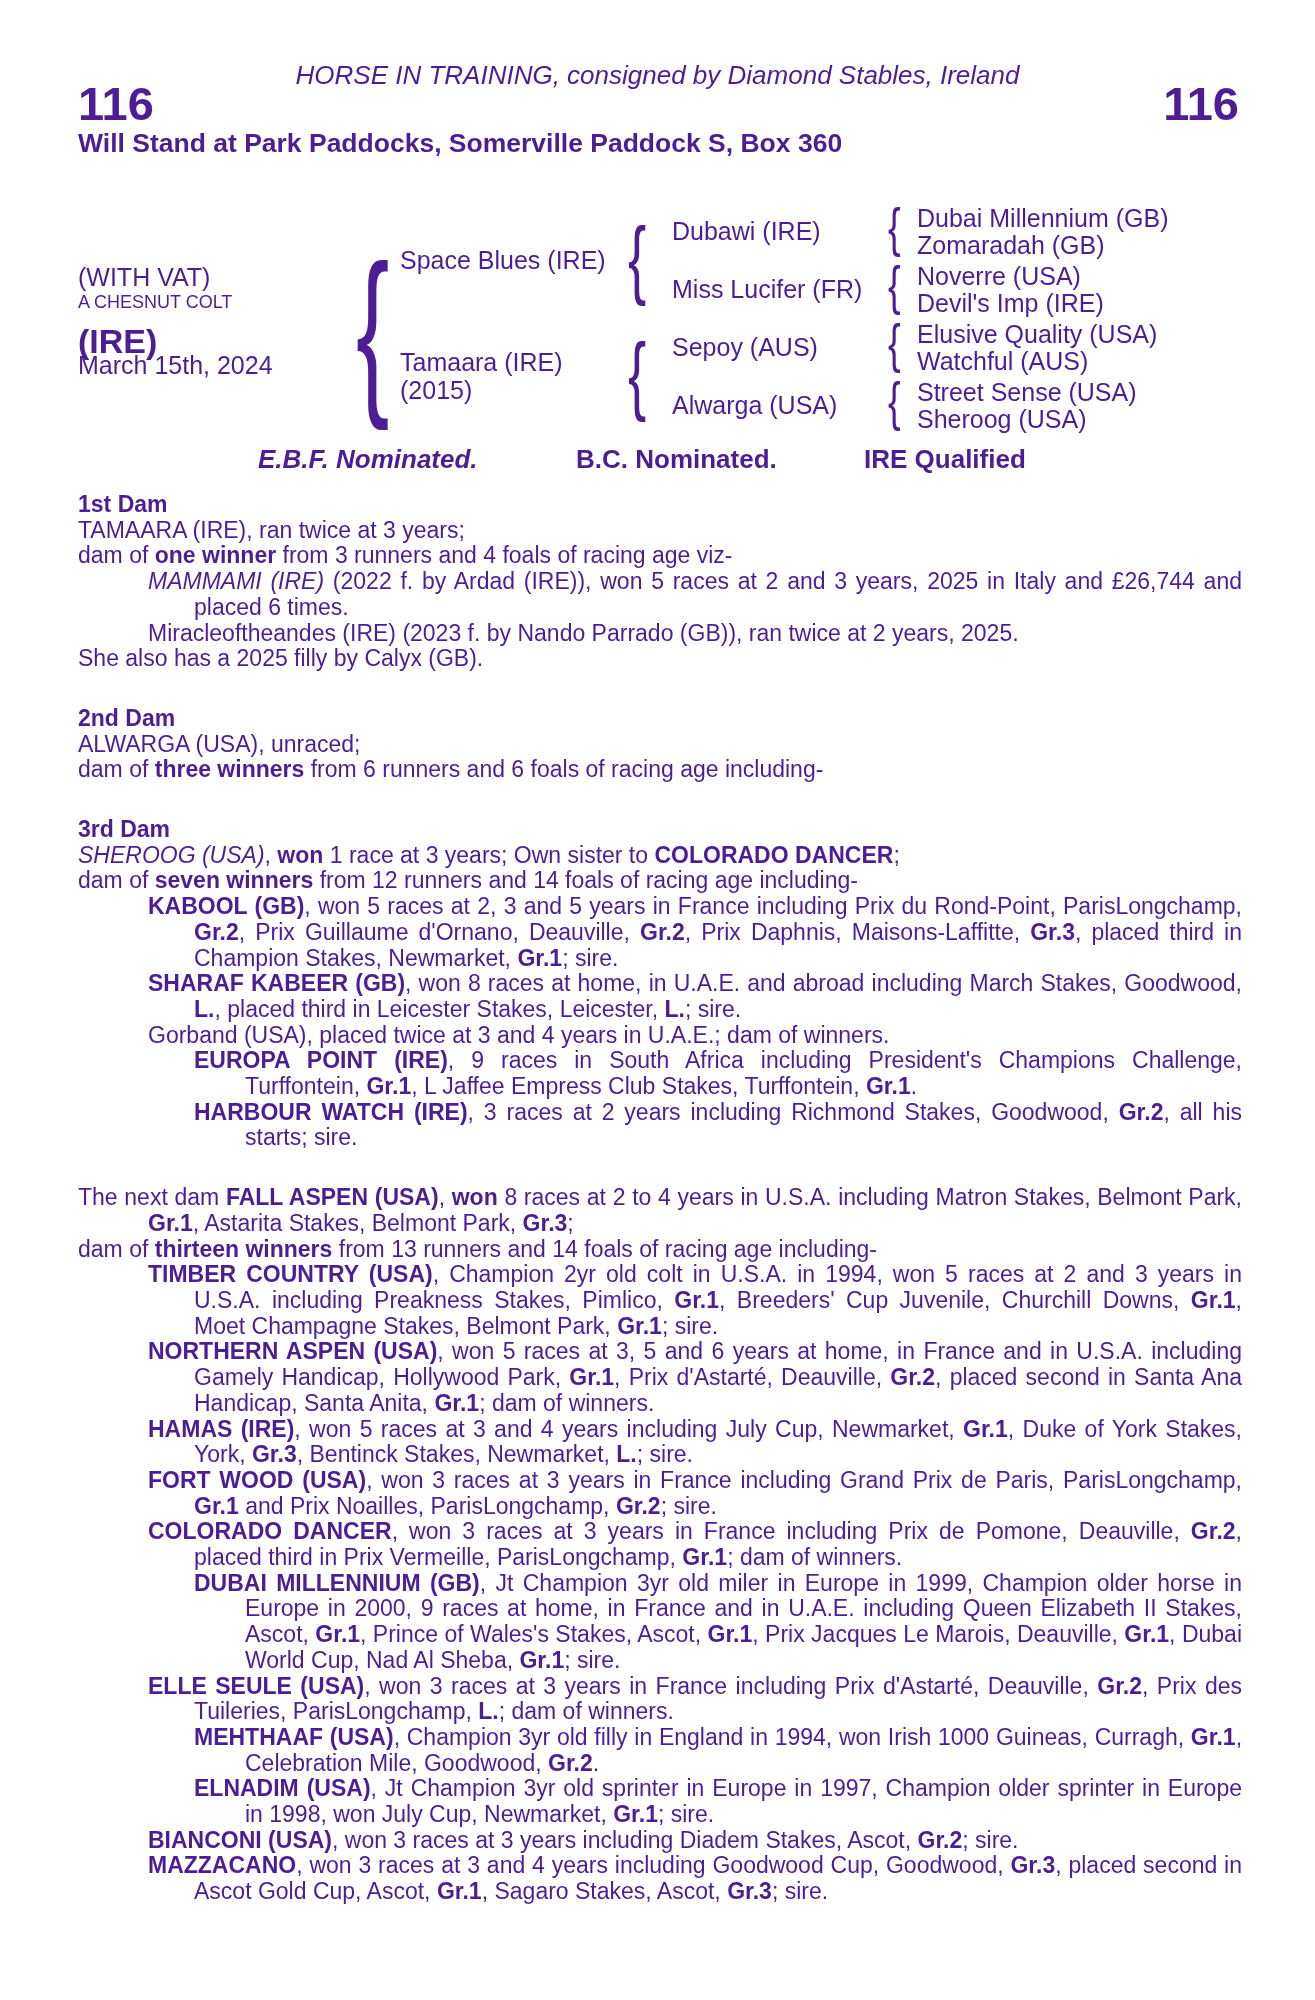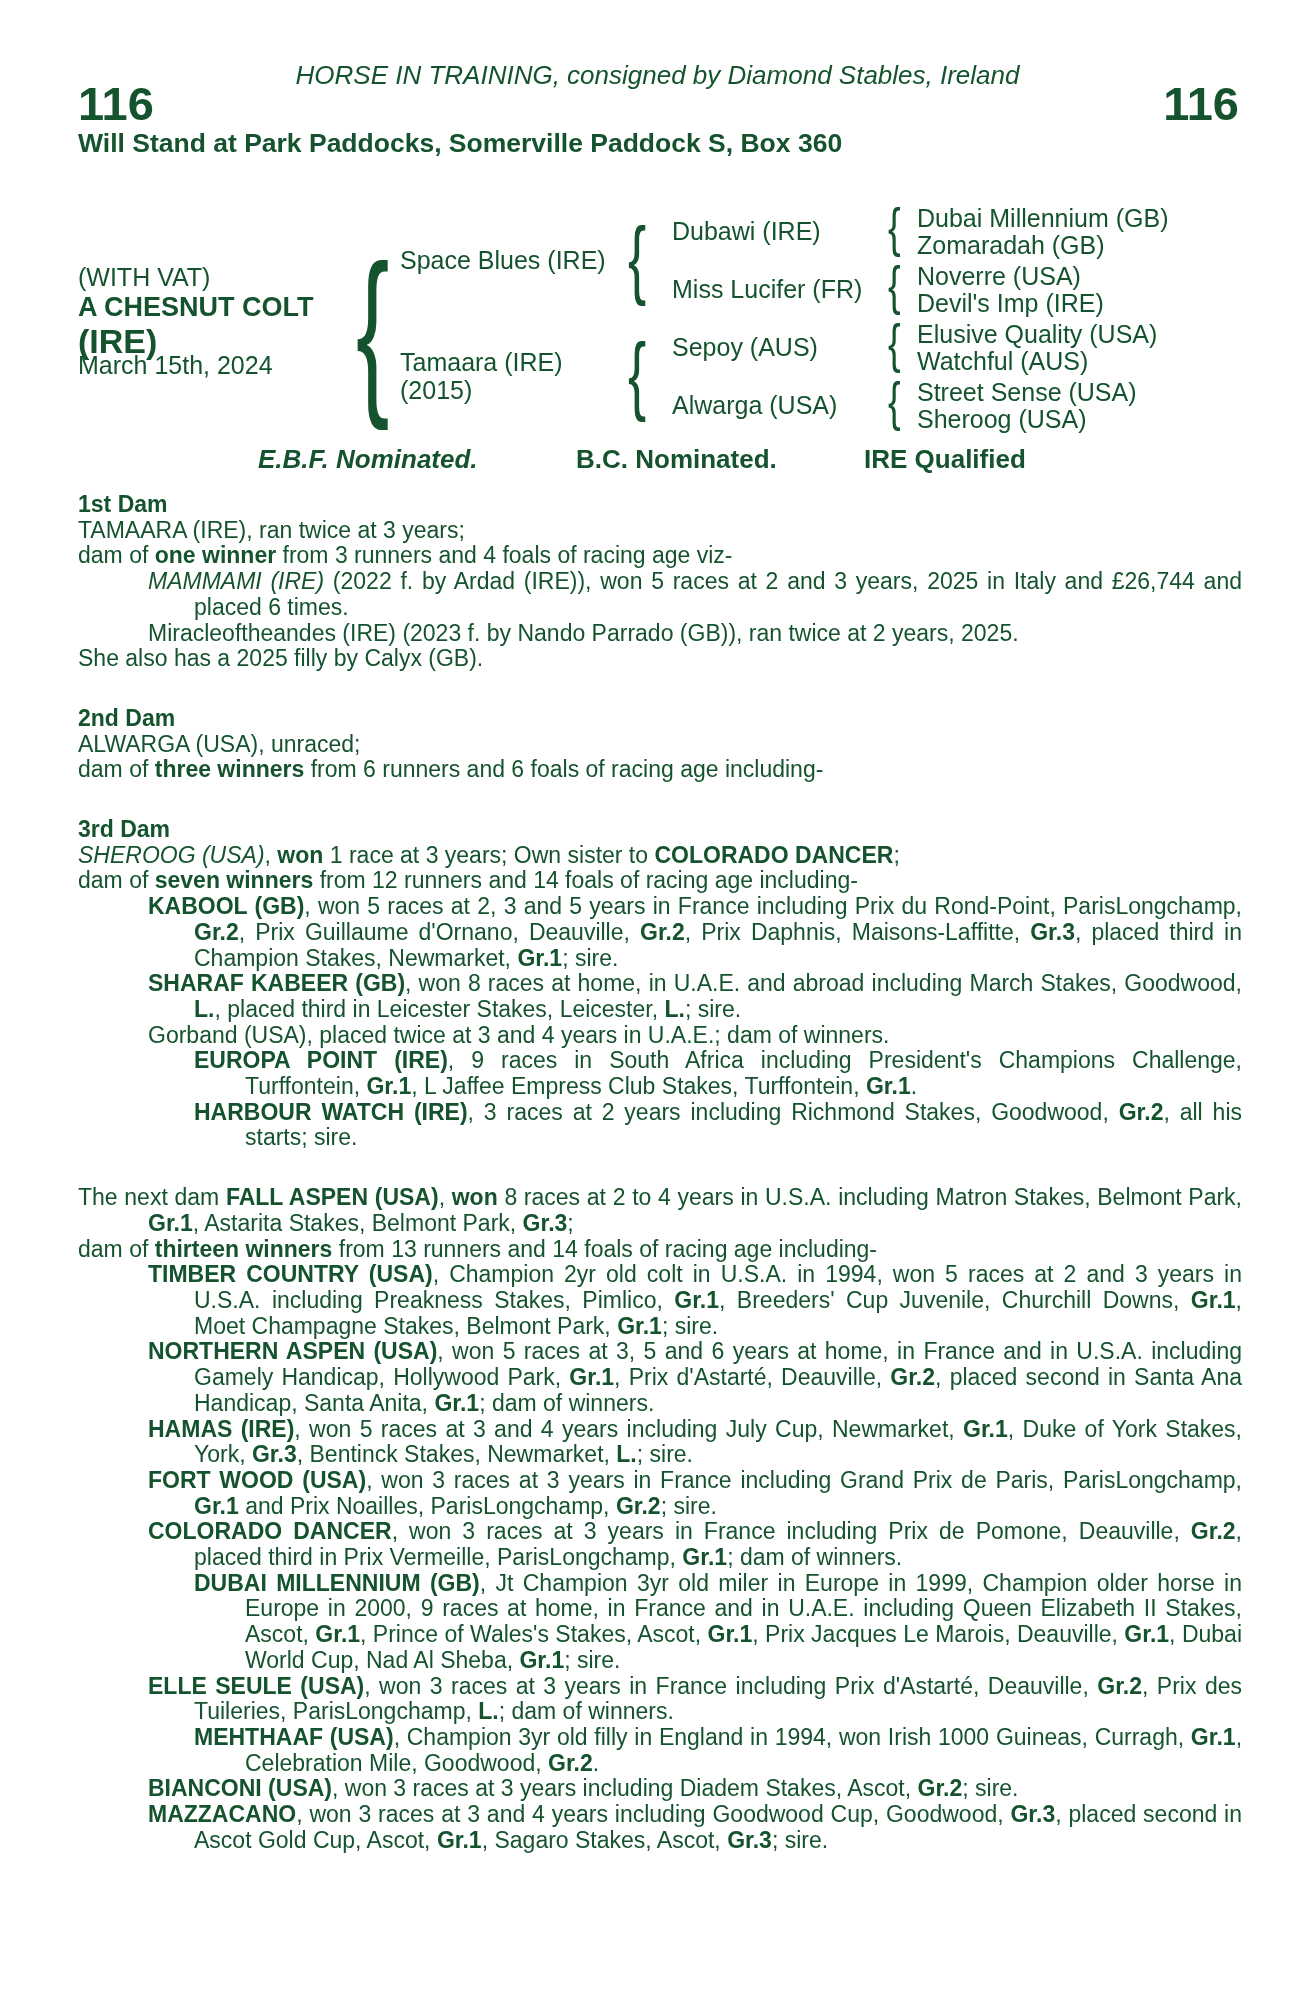--- a/index.html
+++ b/index.html
@@ -1,29 +1,29 @@
 <!DOCTYPE html>
 <html><head>
 <meta charset="utf-8">
 <style>
   * { margin:0; padding:0; box-sizing:border-box; }
   html,body { background:#ffffff; }
   body { width:1315px; height:2000px; overflow:hidden; }
   .page { position:relative; width:1315px; height:2000px; background:#fff;
-          font-family:"Liberation Sans", sans-serif; color:#14532d; }
+          font-family:"Liberation Sans", sans-serif; color:#4c1d95; }
 
   .header-title { position:absolute; top:60px; left:0; width:100%; text-align:center;
                   font-style:italic; font-size:26px; }
   .lot-left  { position:absolute; top:76px; left:78px;  font-size:47px; font-weight:bold; }
   .lot-right { position:absolute; top:76px; right:76px; font-size:47px; font-weight:bold; }
   .stand { position:absolute; top:128px; left:78px; font-size:26.5px; font-weight:bold; }
 
   .ped { position:absolute; font-size:25px; white-space:nowrap; }
   .with-vat   { top:263px; left:78px; }
-  .colt-name  { top:292px; left:78px; font-weight:bold; font-size:27px; }
+  .colt-name  { top:292px; left:78px; font-weight:normal; font-size:18px; }
   .colt-suffix{ top:322px; left:78px; font-weight:bold; font-size:34px; }
   .foal-date  { top:351px; left:78px; }
   .sire { top:246px; left:400px; }
   .dam1 { top:348px; left:400px; }
   .dam2 { top:376px; left:400px; }
   .gs1 { top:217px; left:672px; }
   .gs2 { top:275px; left:672px; }
   .gs3 { top:333px; left:672px; }
   .gs4 { top:391px; left:672px; }
   .gg1 { top:204px; left:917px; }
@@ -130,18 +130,19 @@
         <p class="para hang1"><span>The next dam </span><span class="b">FALL ASPEN (USA)</span><span>, </span><span class="b">won</span><span> 8 races at 2 to 4 years in U.S.A. including Matron Stakes, Belmont Park, </span><span class="b">Gr.1</span><span>, Astarita Stakes, Belmont Park, </span><span class="b">Gr.3</span><span>;</span></p>
         <p class="para flush"><span>dam of </span><span class="b">thirteen winners</span><span> from 13 runners and 14 foals of racing age including-</span></p>
         <p class="para entry1"><span class="b">TIMBER COUNTRY (USA)</span><span>, Champion 2yr old colt in U.S.A. in 1994, won 5 races at 2 and 3 years in U.S.A. including Preakness Stakes, Pimlico, </span><span class="b">Gr.1</span><span>, Breeders' Cup Juvenile, Churchill Downs, </span><span class="b">Gr.1</span><span>, Moet Champagne Stakes, Belmont Park, </span><span class="b">Gr.1</span><span>; sire.</span></p>
         <p class="para entry1"><span class="b">NORTHERN ASPEN (USA)</span><span>, won 5 races at 3, 5 and 6 years at home, in France and in U.S.A. including Gamely Handicap, Hollywood Park, </span><span class="b">Gr.1</span><span>, Prix d'Astarté, Deauville, </span><span class="b">Gr.2</span><span>, placed second in Santa Ana Handicap, Santa Anita, </span><span class="b">Gr.1</span><span>; dam of winners.</span></p>
         <p class="para entry1"><span class="b">HAMAS (IRE)</span><span>, won 5 races at 3 and 4 years including July Cup, Newmarket, </span><span class="b">Gr.1</span><span>, Duke of York Stakes, York, </span><span class="b">Gr.3</span><span>, Bentinck Stakes, Newmarket, </span><span class="b">L.</span><span>; sire.</span></p>
         <p class="para entry1"><span class="b">FORT WOOD (USA)</span><span>, won 3 races at 3 years in France including Grand Prix de Paris, ParisLongchamp, </span><span class="b">Gr.1</span><span> and Prix Noailles, ParisLongchamp, </span><span class="b">Gr.2</span><span>; sire.</span></p>
         <p class="para entry1"><span class="b">COLORADO DANCER</span><span>, won 3 races at 3 years in France including Prix de Pomone, Deauville, </span><span class="b">Gr.2</span><span>, placed third in Prix Vermeille, ParisLongchamp, </span><span class="b">Gr.1</span><span>; dam of winners.</span></p>
         <p class="para entry2"><span class="b">DUBAI MILLENNIUM (GB)</span><span>, Jt Champion 3yr old miler in Europe in 1999, Champion older horse in Europe in 2000, 9 races at home, in France and in U.A.E. including Queen Elizabeth II Stakes, Ascot, </span><span class="b">Gr.1</span><span>, Prince of Wales's Stakes, Ascot, </span><span class="b">Gr.1</span><span>, Prix Jacques Le Marois, Deauville, </span><span class="b">Gr.1</span><span>, Dubai World Cup, Nad Al Sheba, </span><span class="b">Gr.1</span><span>; sire.</span></p>
         <p class="para entry1"><span class="b">ELLE SEULE (USA)</span><span>, won 3 races at 3 years in France including Prix d'Astarté, Deauville, </span><span class="b">Gr.2</span><span>, Prix des Tuileries, ParisLongchamp, </span><span class="b">L.</span><span>; dam of winners.</span></p>
         <p class="para entry2"><span class="b">MEHTHAAF (USA)</span><span>, Champion 3yr old filly in England in 1994, won Irish 1000 Guineas, Curragh, </span><span class="b">Gr.1</span><span>, Celebration Mile, Goodwood, </span><span class="b">Gr.2</span><span>.</span></p>
+        <p class="para entry2"><span class="b">ELNADIM (USA)</span><span>, Jt Champion 3yr old sprinter in Europe in 1997, Champion older sprinter in Europe in 1998, won July Cup, Newmarket, </span><span class="b">Gr.1</span><span>; sire.</span></p>
         <p class="para entry1"><span class="b">BIANCONI (USA)</span><span>, won 3 races at 3 years including Diadem Stakes, Ascot, </span><span class="b">Gr.2</span><span>; sire.</span></p>
         <p class="para entry1"><span class="b">MAZZACANO</span><span>, won 3 races at 3 and 4 years including Goodwood Cup, Goodwood, </span><span class="b">Gr.3</span><span>, placed second in Ascot Gold Cup, Ascot, </span><span class="b">Gr.1</span><span>, Sagaro Stakes, Ascot, </span><span class="b">Gr.3</span><span>; sire.</span></p>
       </div>
     </div>
 
 </div>
 
 </body></html>

